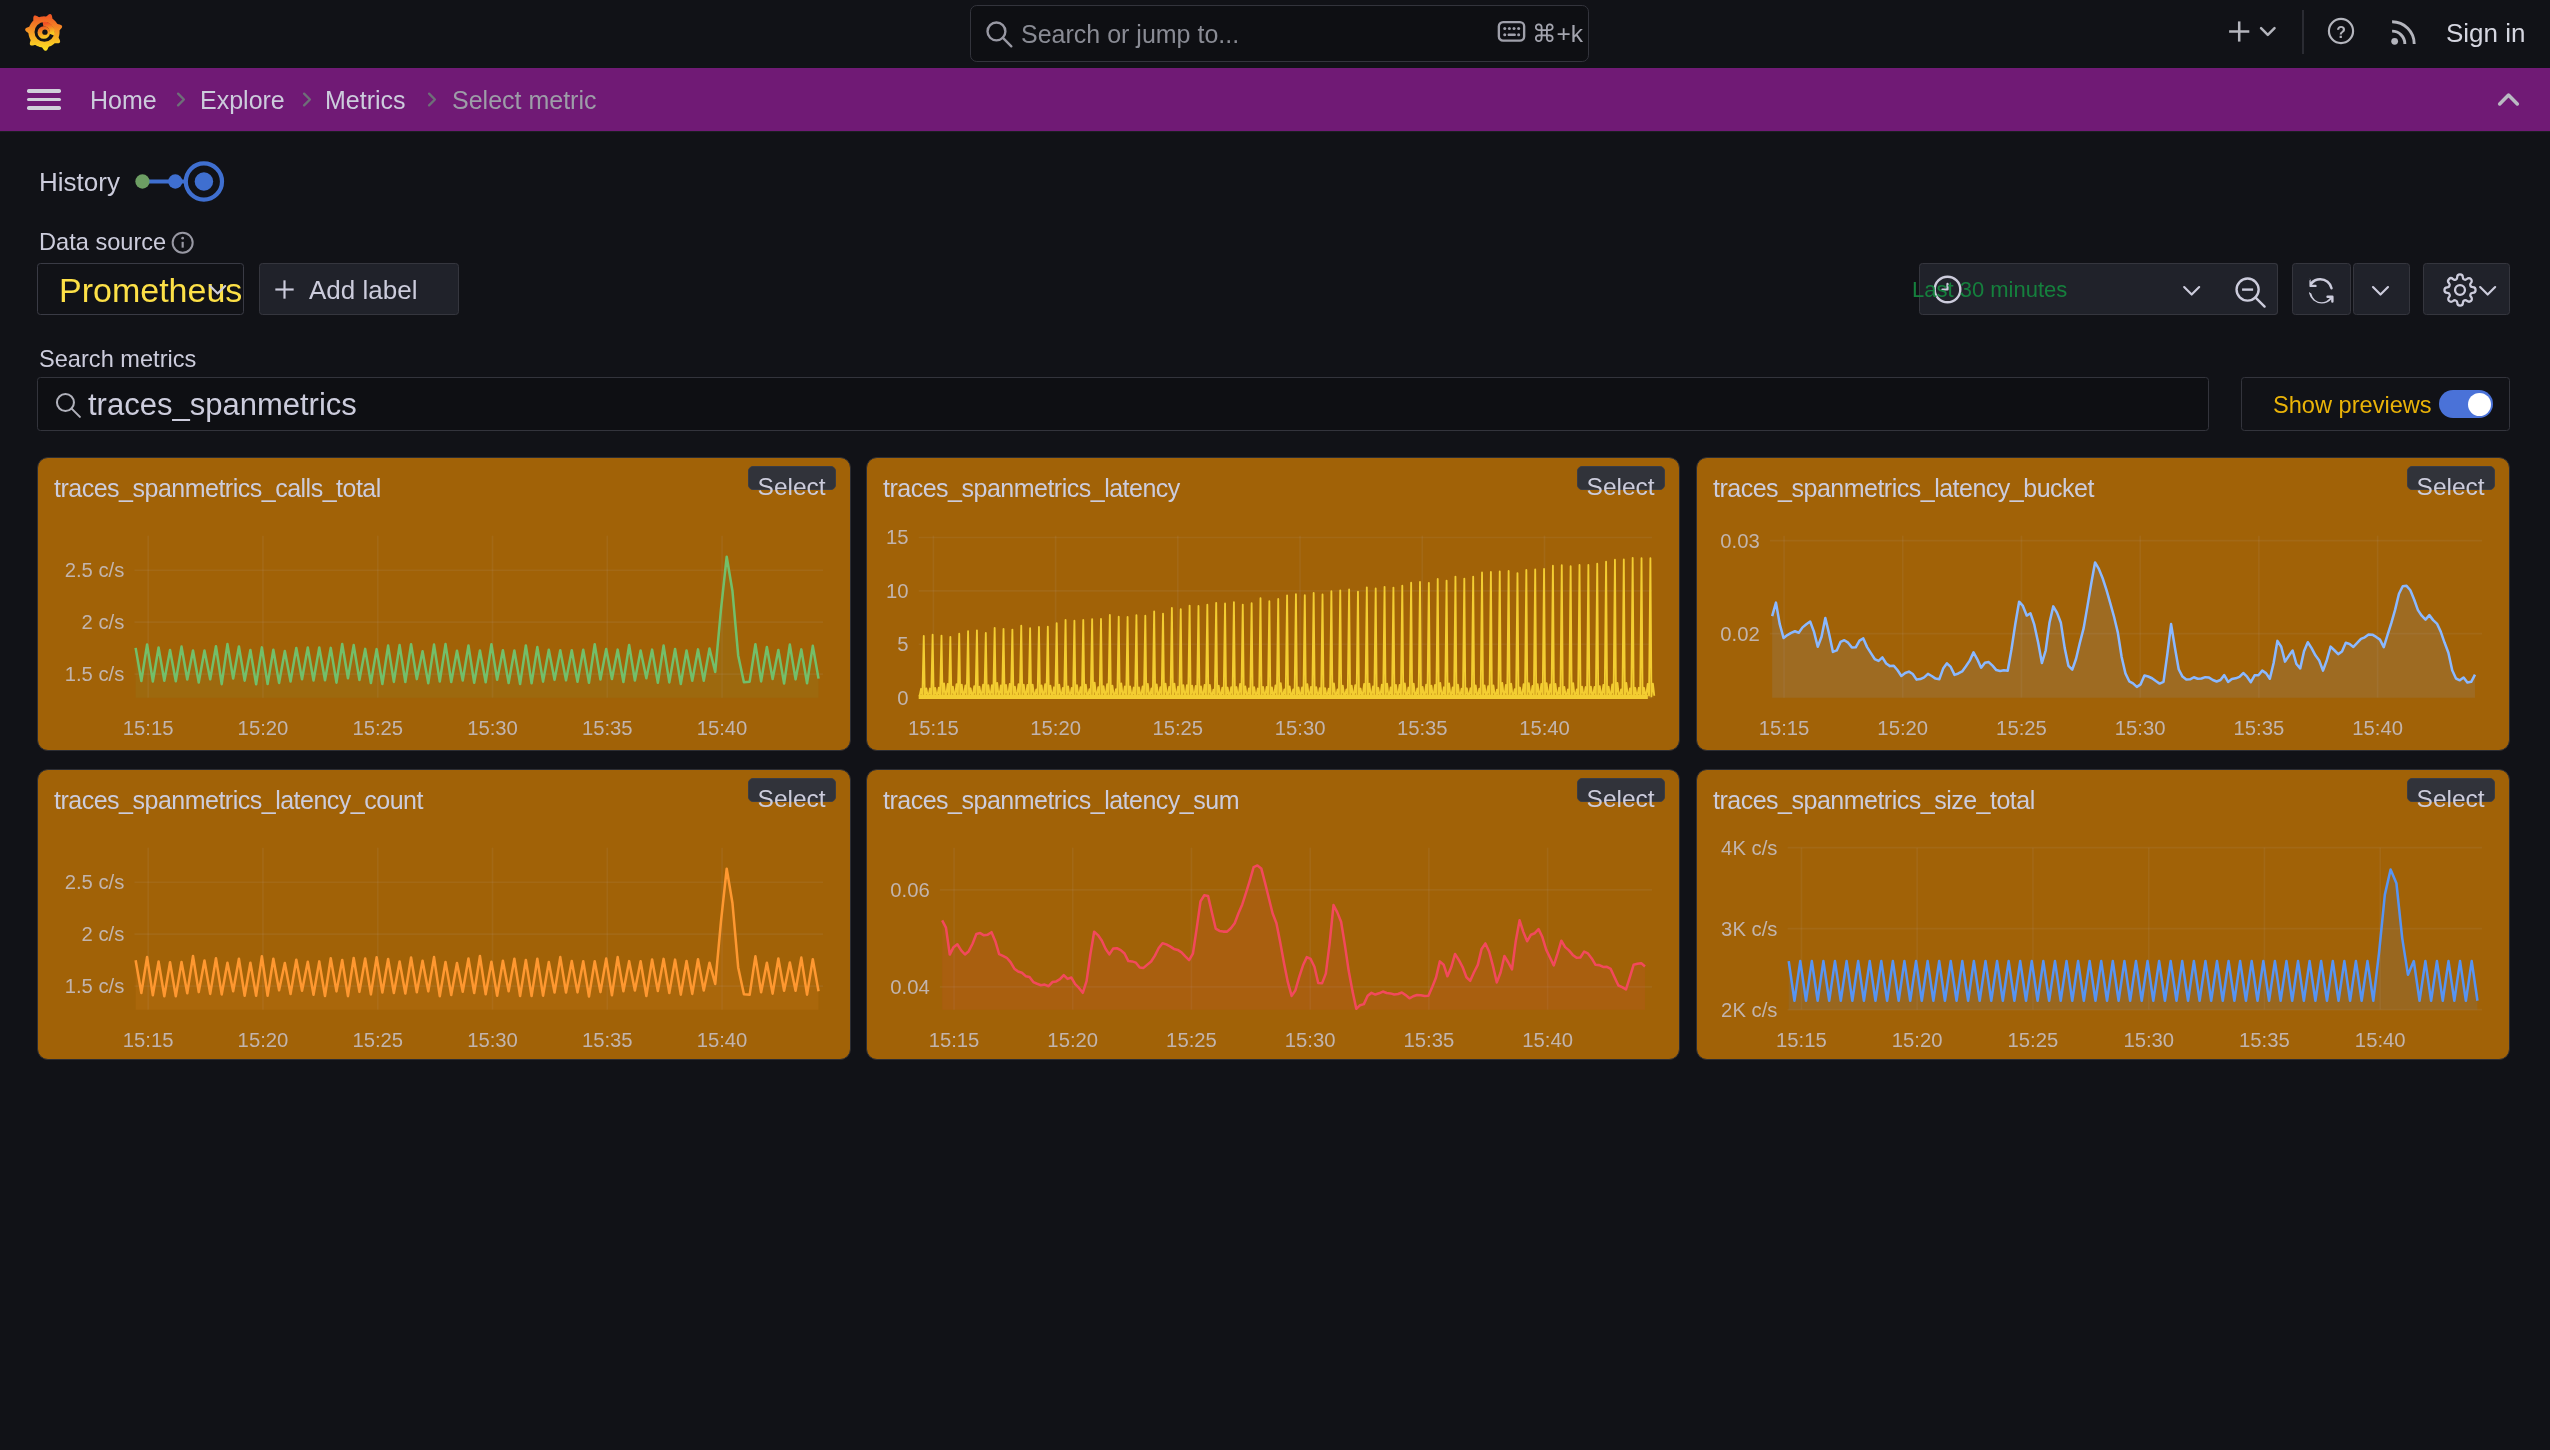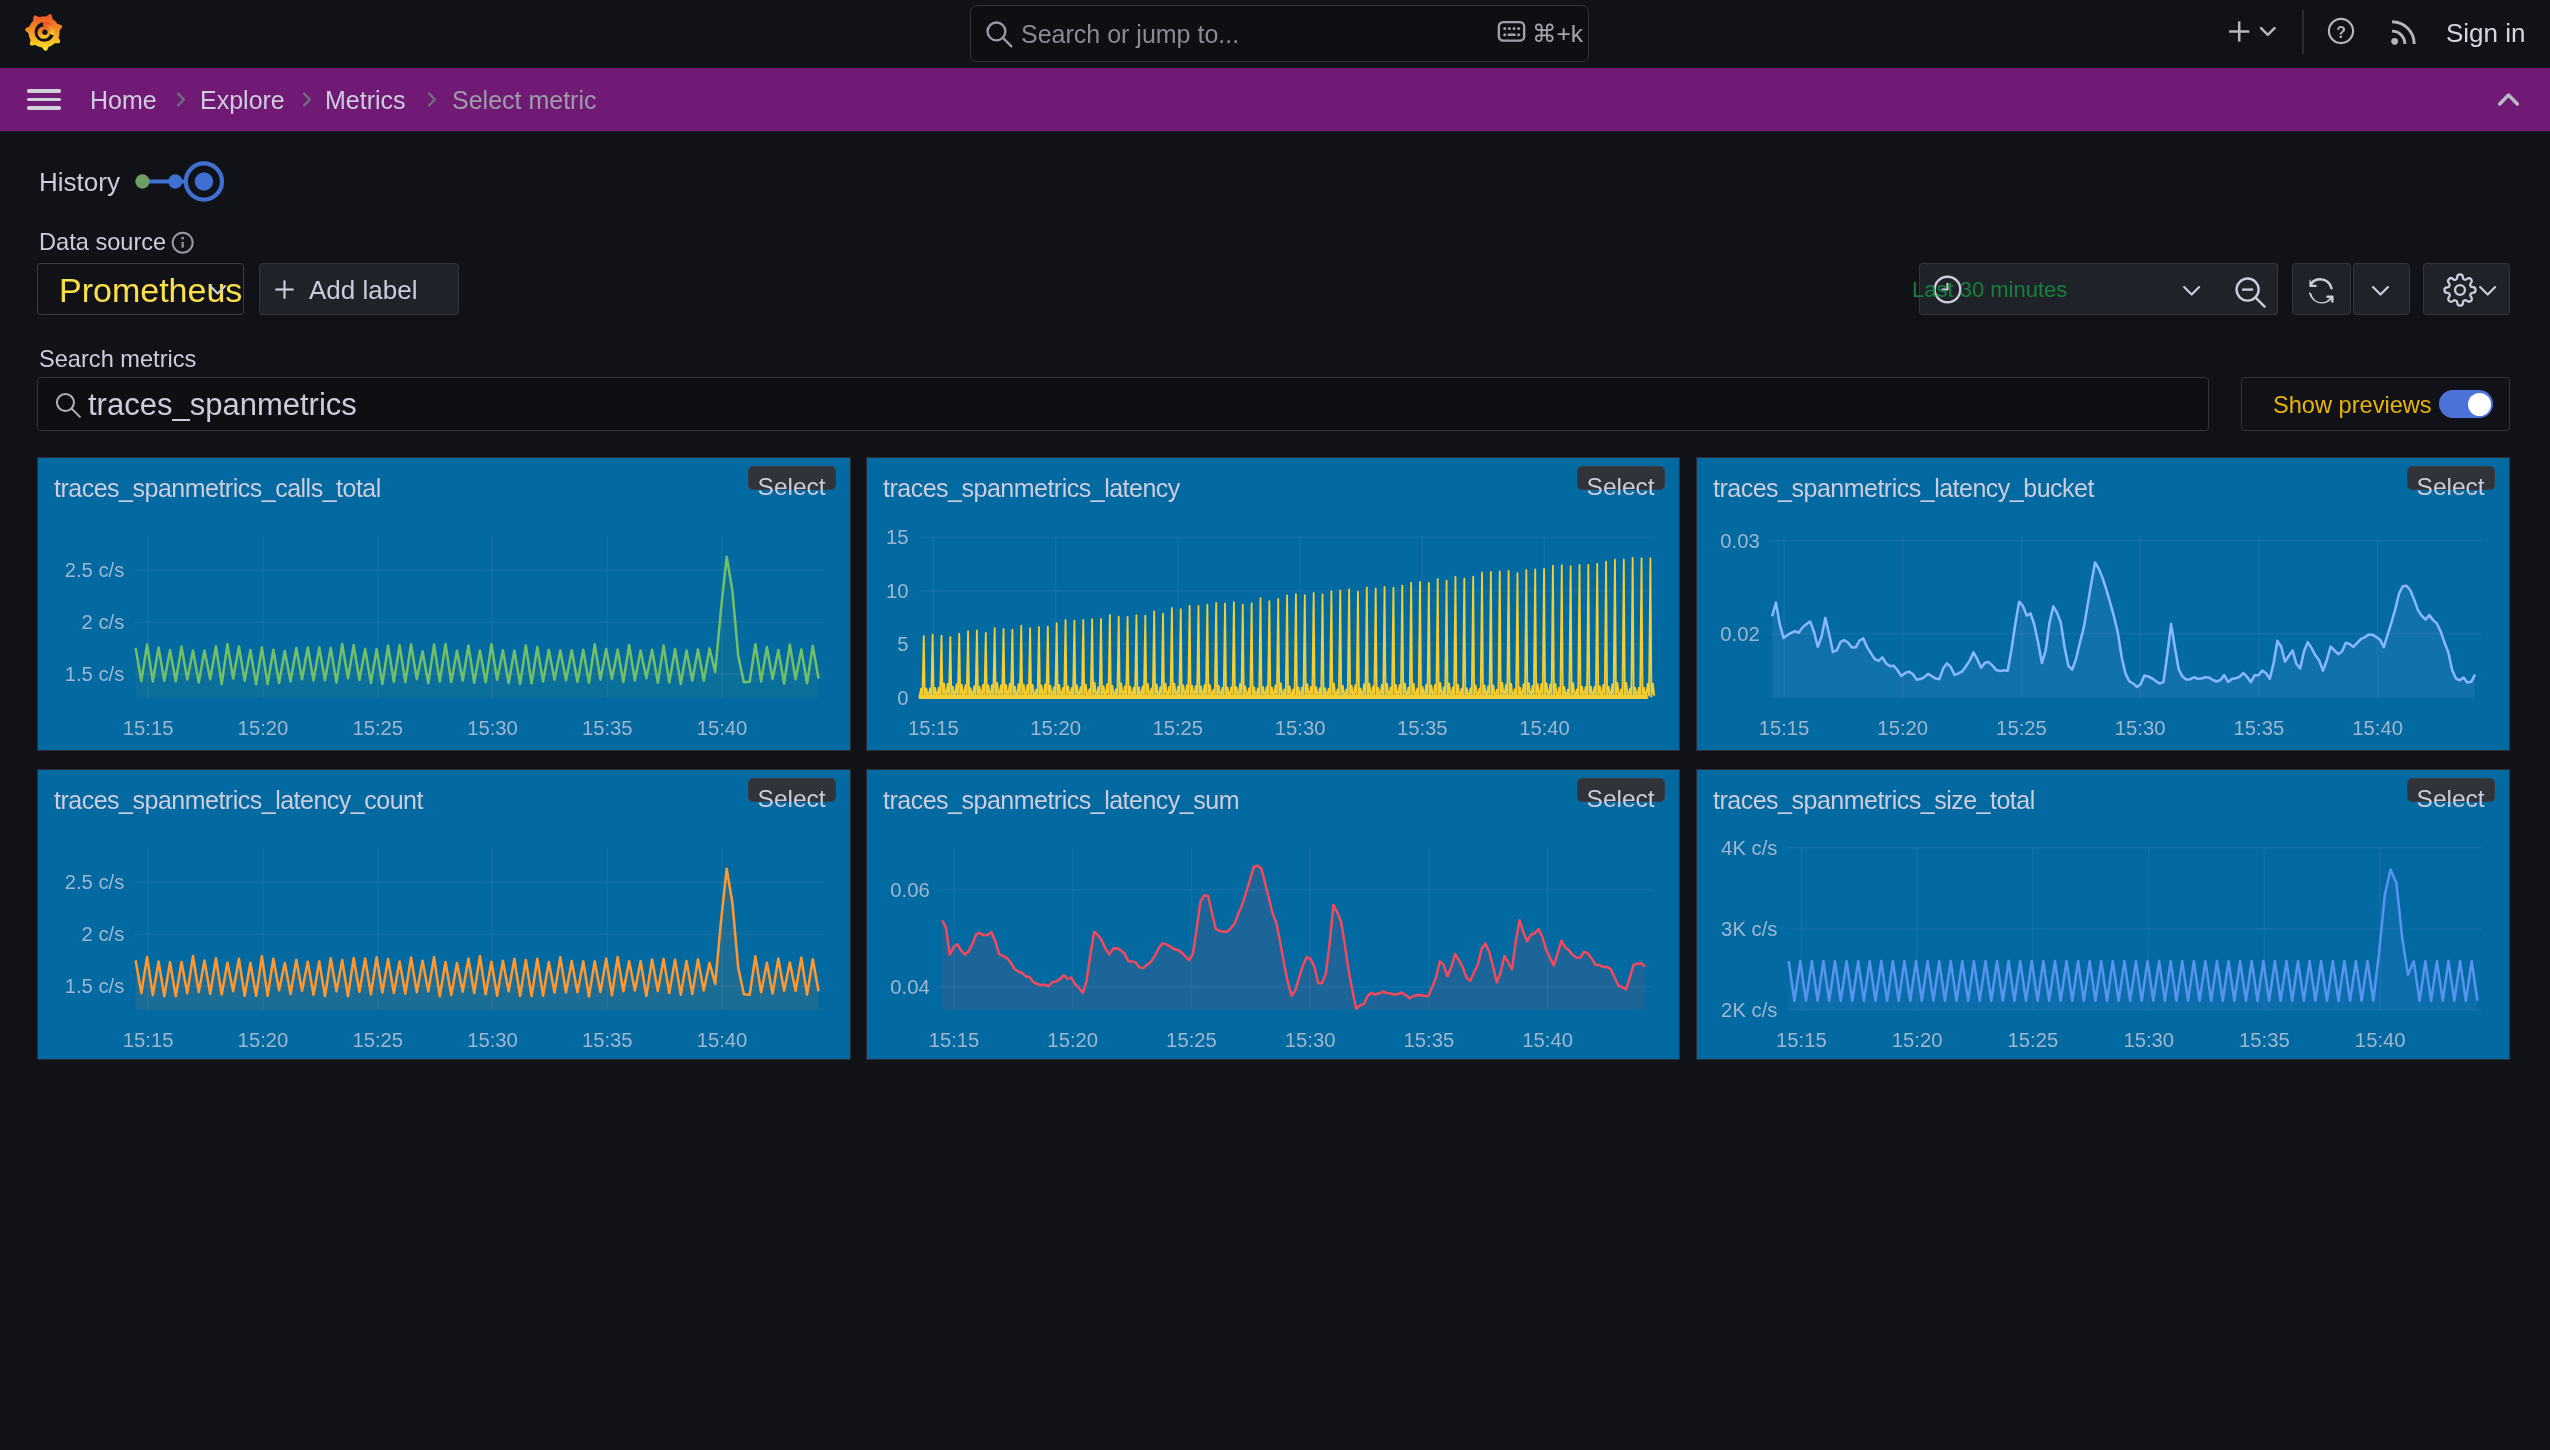--- a/index.html
+++ b/index.html
@@ -5,22 +5,22 @@
 html,body { width:2550px; height:1451px; background:#111217;
   font-family:"Liberation Sans", sans-serif; overflow:hidden; position:relative; }
 .abs { position:absolute; white-space:nowrap; }
 .vc { transform:translateY(-50%); }
 .topbar { position:absolute; left:0; top:0; width:2550px; height:78px;
   background:#111217; border-bottom:1.7px solid #2b2c32; }
 .crumbbar { position:absolute; left:0; top:68px; width:2550px; height:64px;
   background:#701a75; border-bottom:0.8px solid #1c1d22; }
 .searchbox { position:absolute; left:970px; top:5px; width:619px; height:57px;
   background:#0e0f13; border:1.3px solid #33343c; border-radius:6.8px; }
-.card { position:absolute; background:#0369a1; border:0.8px solid #2c2d33;
-  border-radius:0; }
+.card { position:absolute; background:#a16207; border:0.8px solid #2c2d33;
+  border-radius:11px; }
 .cardtitle { position:absolute; left:16px; top:16px; font-size:25px; font-weight:500;
   color:#ccccdc; letter-spacing:-0.5px; }
 .selbtn { position:absolute; right:14.4px; top:8.4px; width:88px; height:24px;
   background:#31333a; border:0.8px solid #3a3c44; border-radius:5px;
   color:#ccccdc; font-size:24.5px; font-weight:500; text-align:center; line-height:39px; }
 .toolbtn { position:absolute; top:263px; height:52px; background:#20222a;
   border:0.8px solid #35363e; border-radius:3.4px; }
 .lbl { position:absolute; color:#ccccdc; font-weight:500; font-size:23.6px; }
 </style></head>
 <body>

